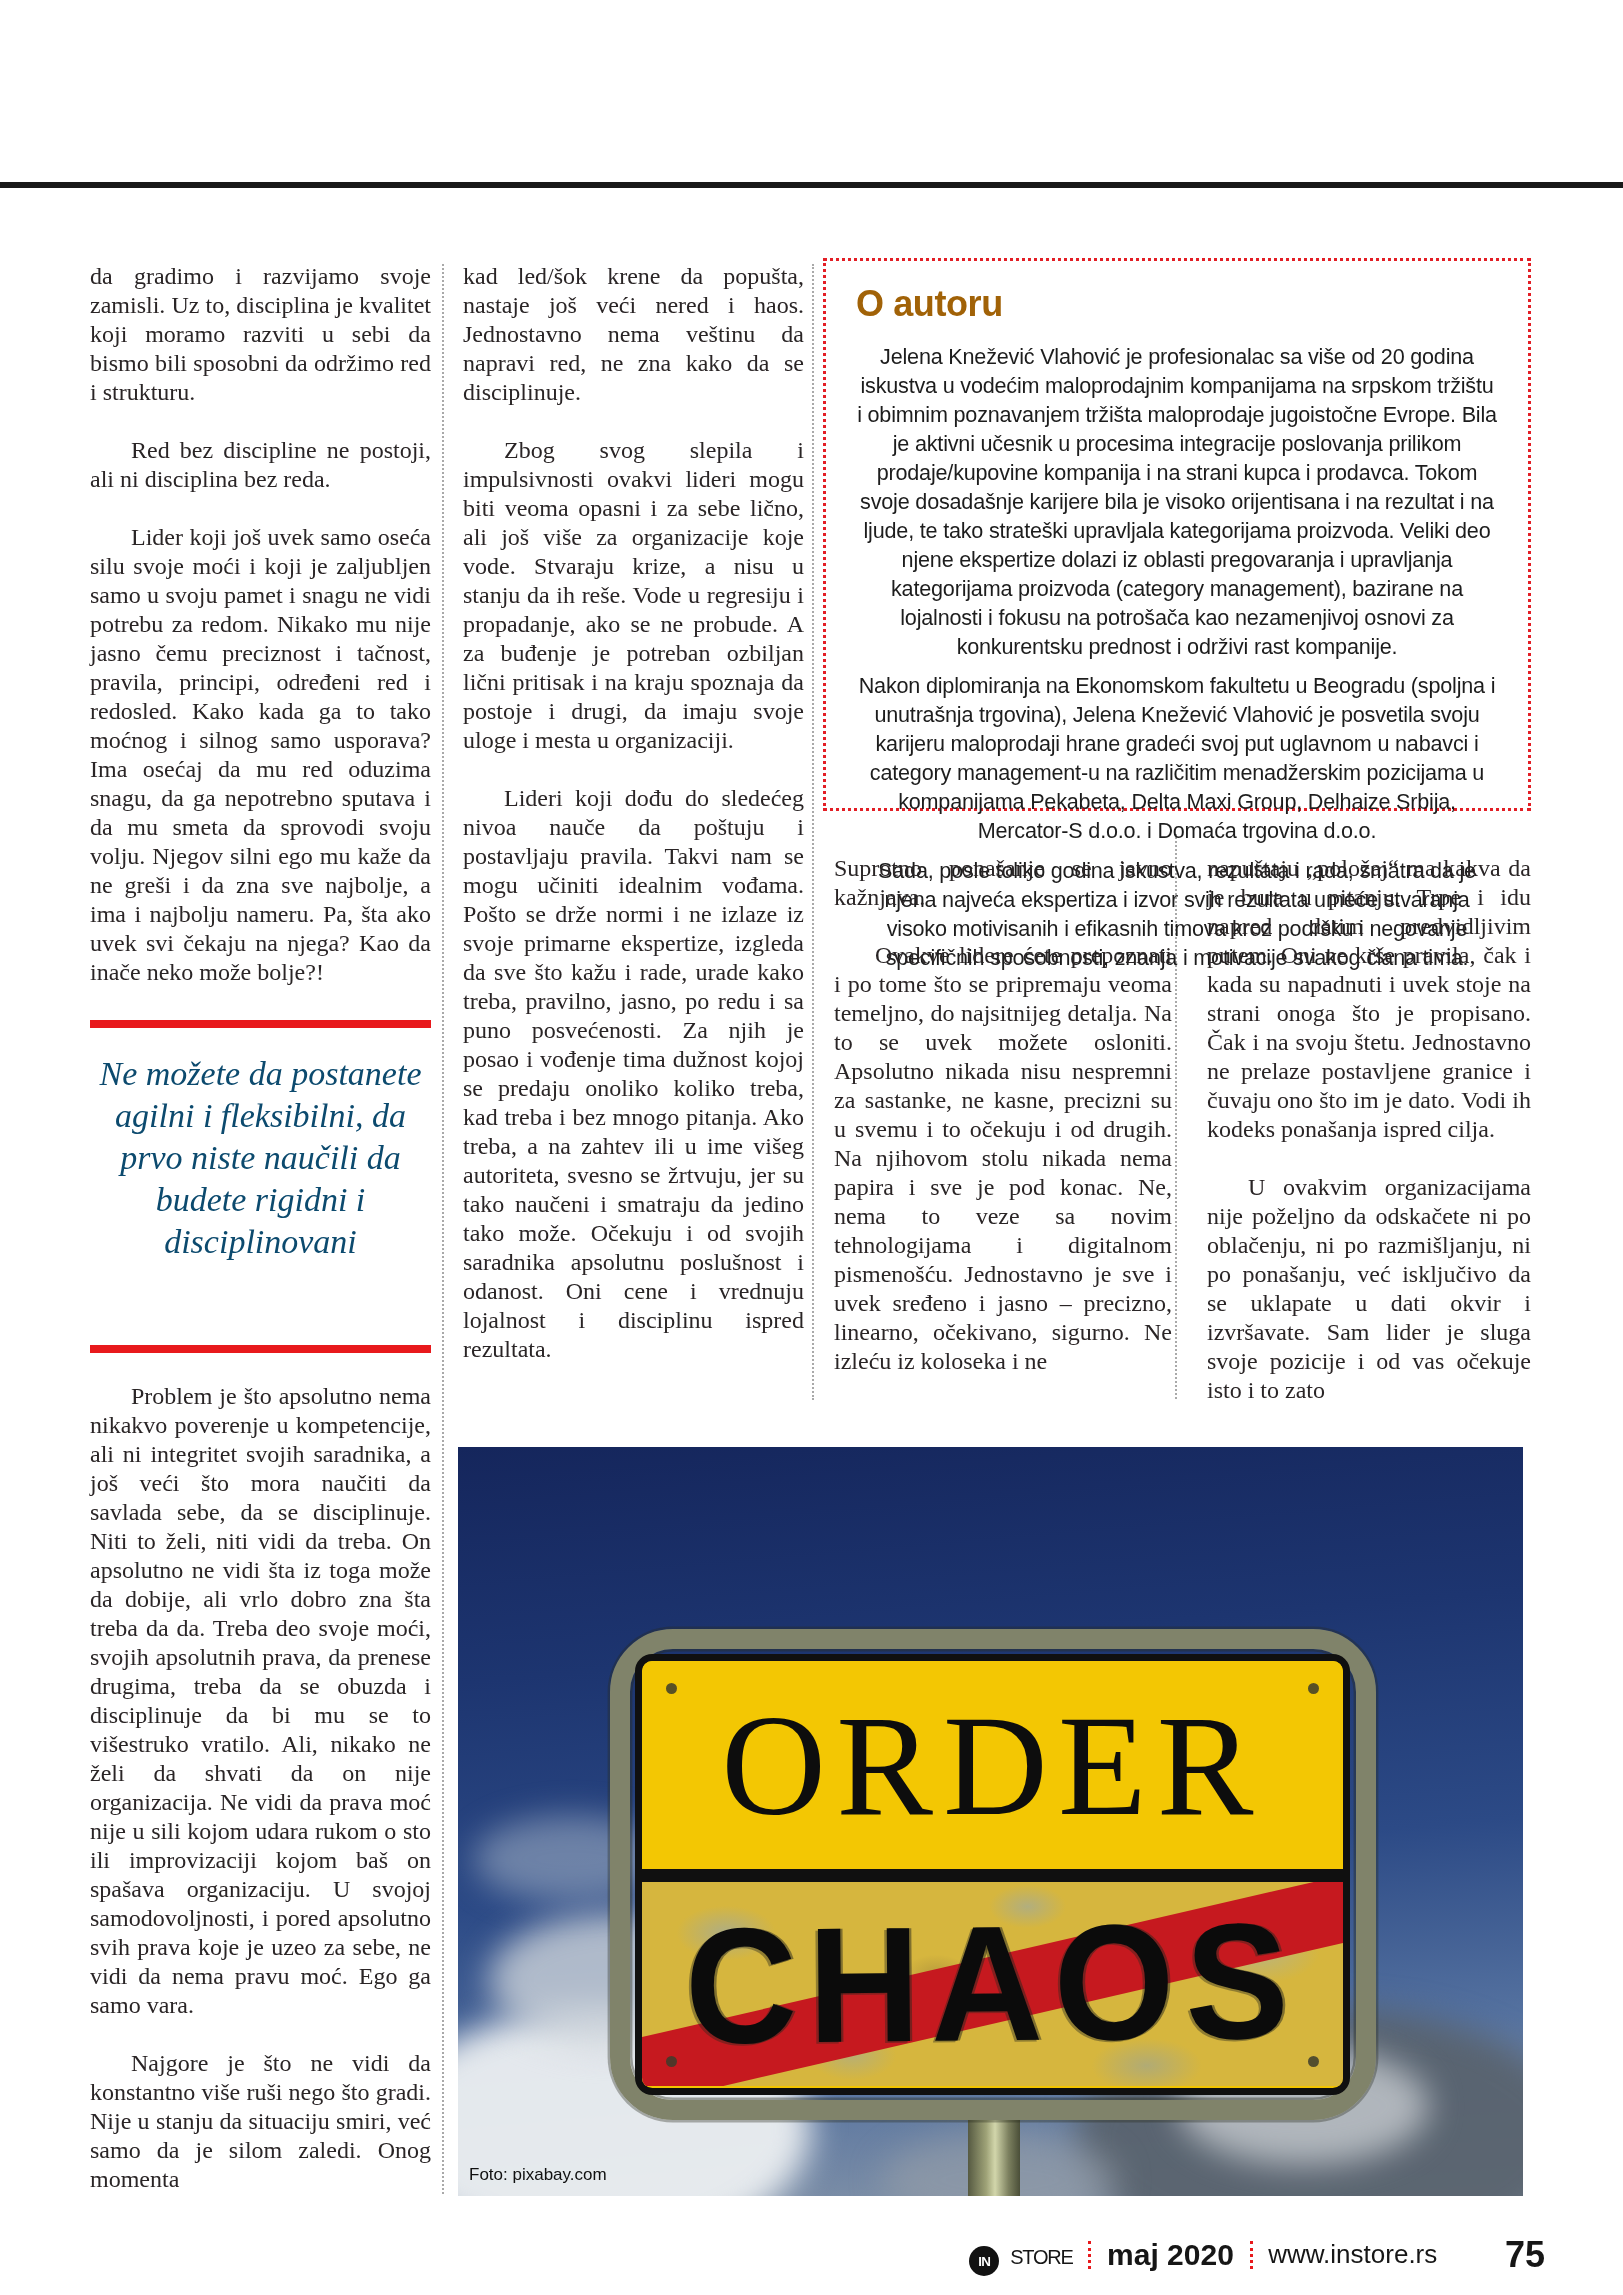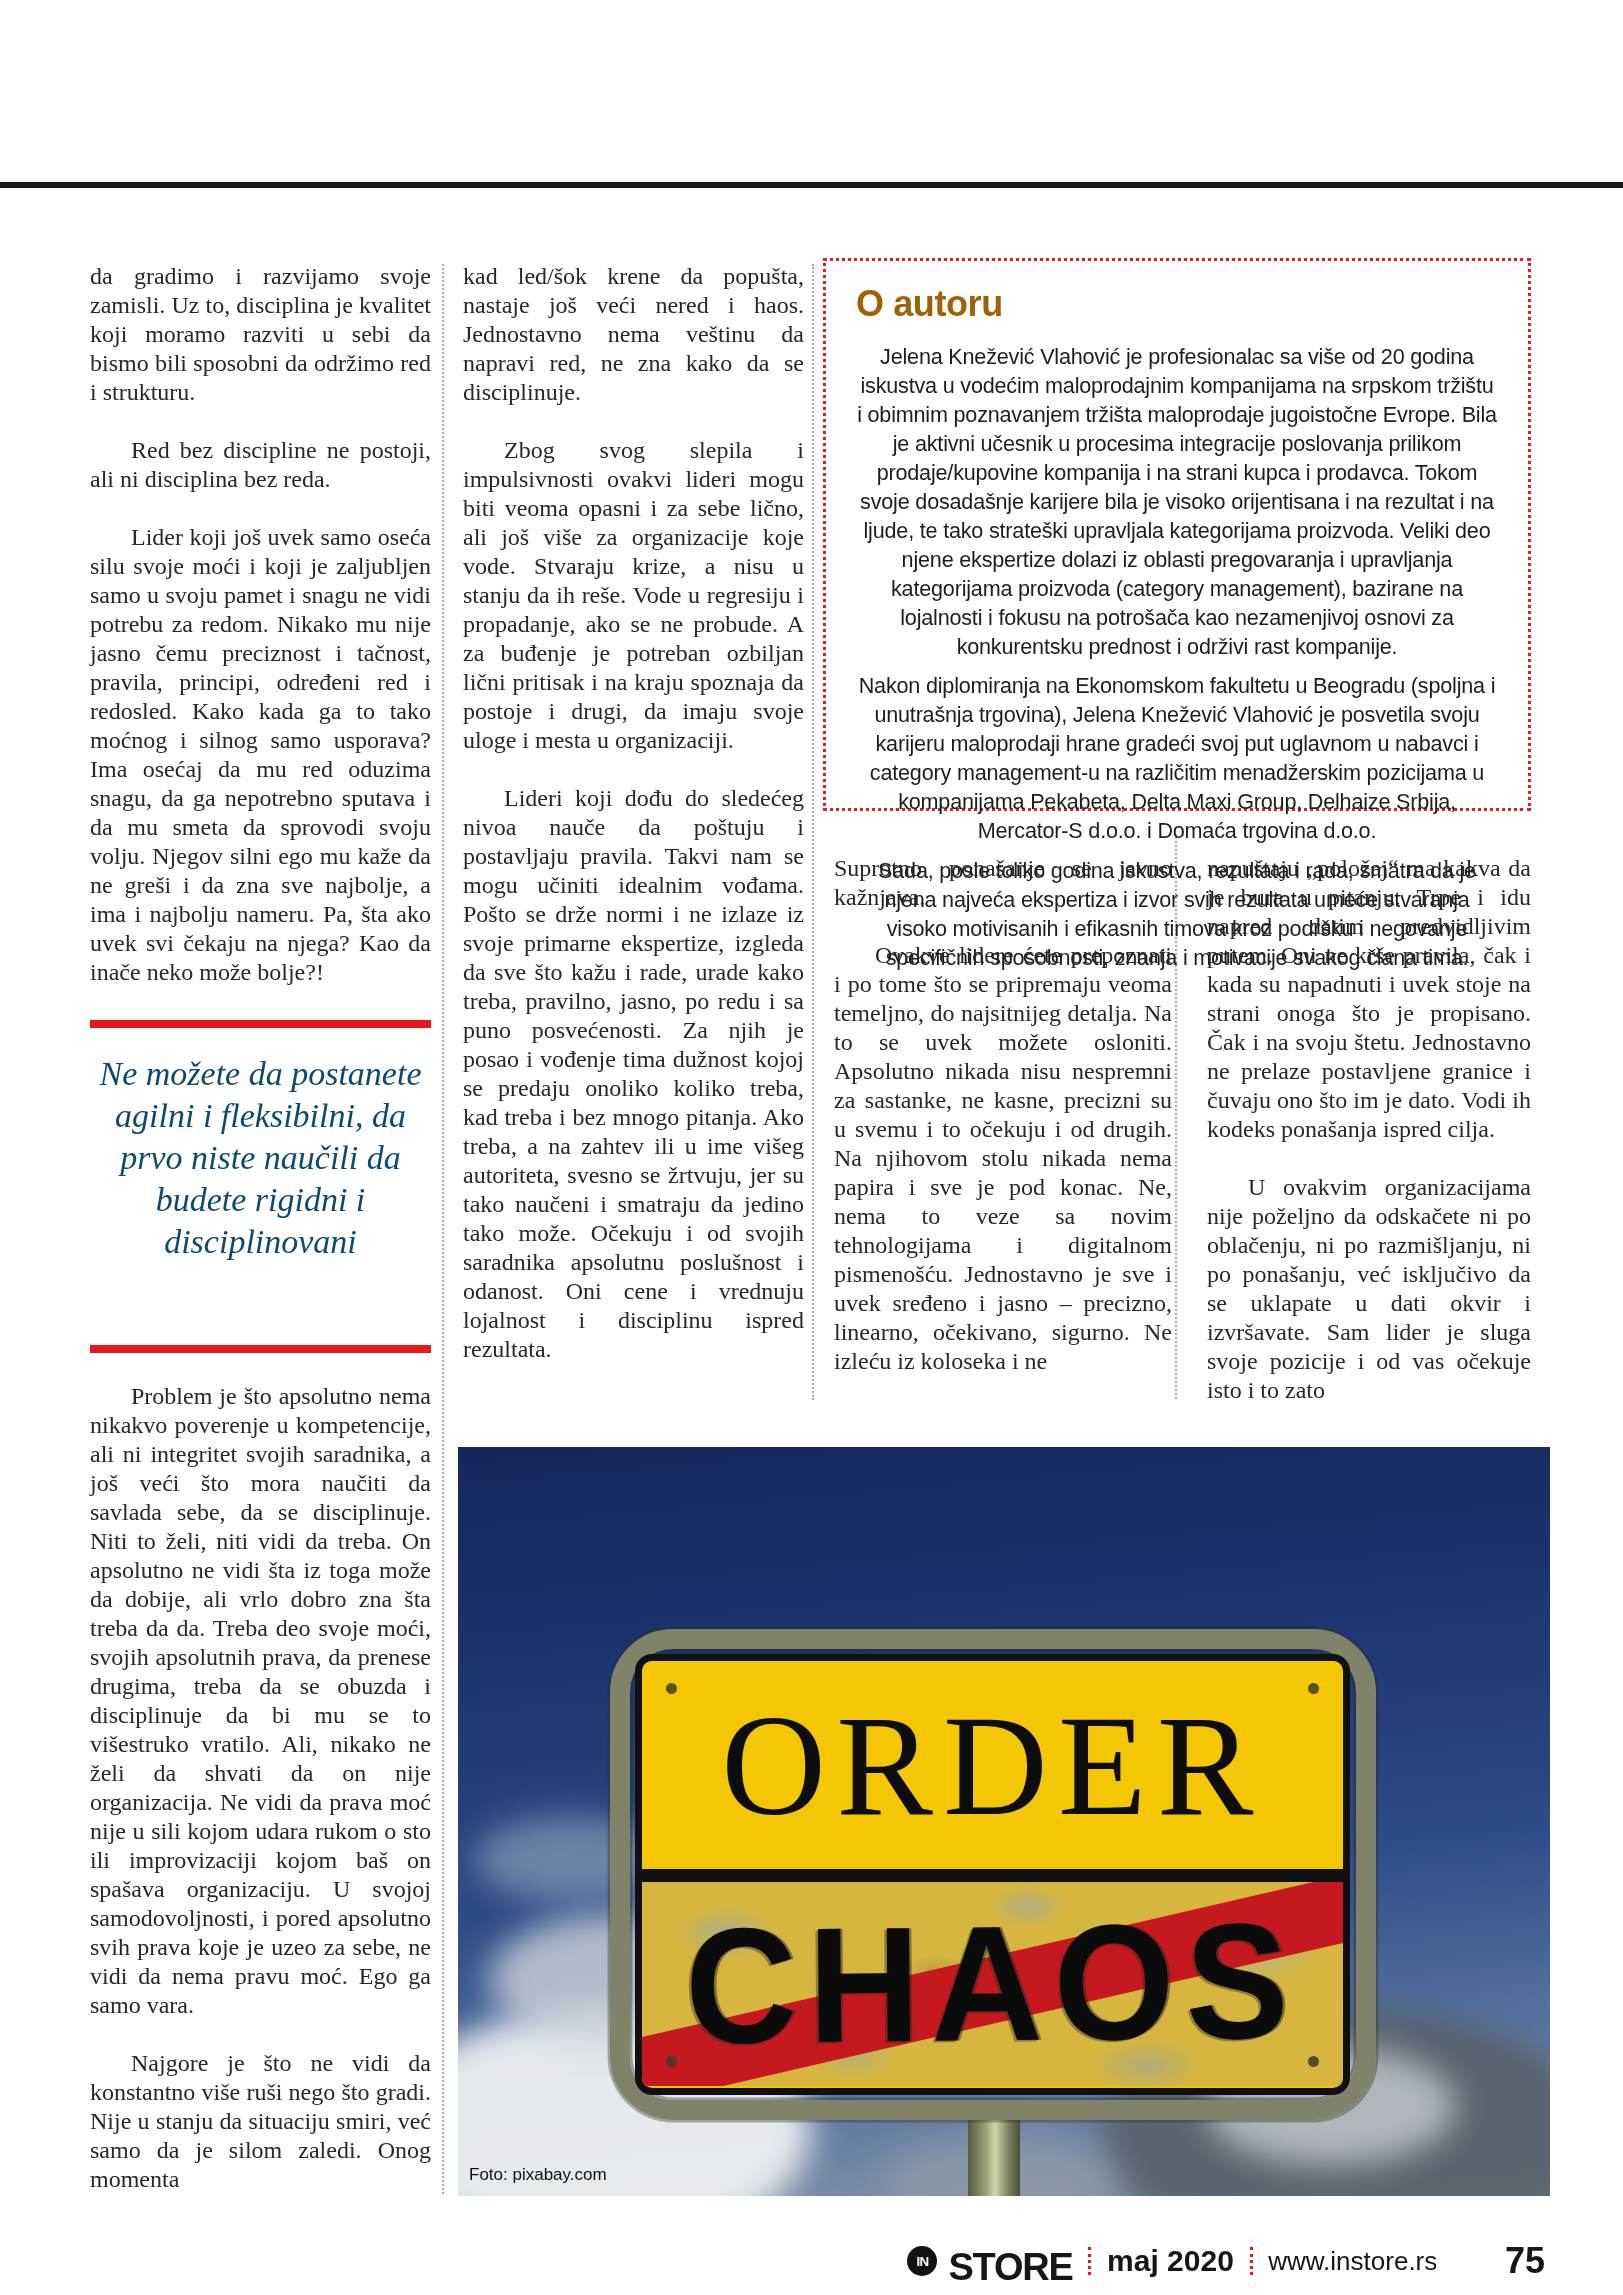--- a/index.html
+++ b/index.html
@@ -34,21 +34,21 @@
   
   .about-box{position:absolute;left:823px;top:258px;width:708px;height:553px;
              box-sizing:border-box;border:3.9px dotted #e31e25;background:#fff;
              padding:11px 30px 7.9px 30px;font-family:"Liberation Sans",sans-serif;}
   .about-box h2{margin:11px 0 17.3px 0;font-size:36px;letter-spacing:-0.4px;color:#a16207;}
   .about-box p{margin:10.2px 0 0 0;font-size:21.6px;line-height:29px;color:#1d1d1d;
                letter-spacing:-0.2px;text-align:center;}
 
   
   .photo{position:absolute;left:458px;top:1447px;width:1065px;height:749px;margin:0;overflow:hidden;
-         background:linear-gradient(175deg,#15265c 0%,#1d3570 28%,#2c4a86 55%,#54719f 78%,#8b99a9 100%);padding-left:27px;}
+         background:linear-gradient(175deg,#15265c 0%,#1d3570 28%,#2c4a86 55%,#54719f 78%,#8b99a9 100%);}
   .cloud{position:absolute;border-radius:50%;filter:blur(15.7px);}
   .cloud.c1{left:-71px;bottom:-55px;width:424px;height:243px;background:rgba(236,239,241,0.95);}
   .cloud.c2{left:31px;bottom:149px;width:259px;height:134px;background:rgba(205,211,218,0.8);}
   .cloud.c3{left:15.7px;top:369px;width:196px;height:86px;background:rgba(165,180,198,0.55);}
   .cloud.c4{right:-55px;bottom:-71px;width:503px;height:259px;background:rgba(88,98,108,0.92);}
   .cloud.c5{right:94px;bottom:31px;width:251px;height:118px;background:rgba(205,210,214,0.75);}
   .cloud.c6{left:424px;bottom:-31px;width:236px;height:94px;background:rgba(150,158,168,0.6);}
 
   .pole{position:absolute;left:510px;top:670px;width:52px;height:79px;
         background:linear-gradient(90deg,#565a42 0%,#9ea277 35%,#d2d6ab 52%,#7c805f 78%,#4a4e38 100%);}
@@ -82,21 +82,21 @@
   .photo-caption{position:absolute;left:11px;bottom:11px;font-family:"Liberation Sans",sans-serif;
                  font-size:17px;color:#101010;}
 
   
   .footer{position:absolute;top:2233px;left:0;right:78px;display:flex;justify-content:flex-end;
           align-items:center;gap:15.7px;font-family:"Liberation Sans",sans-serif;color:#161616;}
   .logo-group{display:flex;align-items:flex-start;gap:11px;margin-top:13px;}
   .logo-circle{width:30px;height:30px;border-radius:50%;background:#121212;color:#fff;
                display:flex;align-items:center;justify-content:center;
                font-size:13.4px;font-weight:bold;letter-spacing:-0.8px;}
-  .logo-store{font-size:38px;font-weight:700;letter-spacing:-1.2px;}
+  .logo-store{font-size:20px;font-weight:400;letter-spacing:-1.2px;}
   .fsep{height:28px;width:0;border-left:3.9px dotted #e8191c;}
   .footer-issue{font-size:30px;font-weight:bold;}
   .footer-site{font-size:26px;}
   .footer-page{font-size:36px;font-weight:800;margin-left:52px;}
 </style>
 </head>
 <body>
 
 <div class="page">
 

